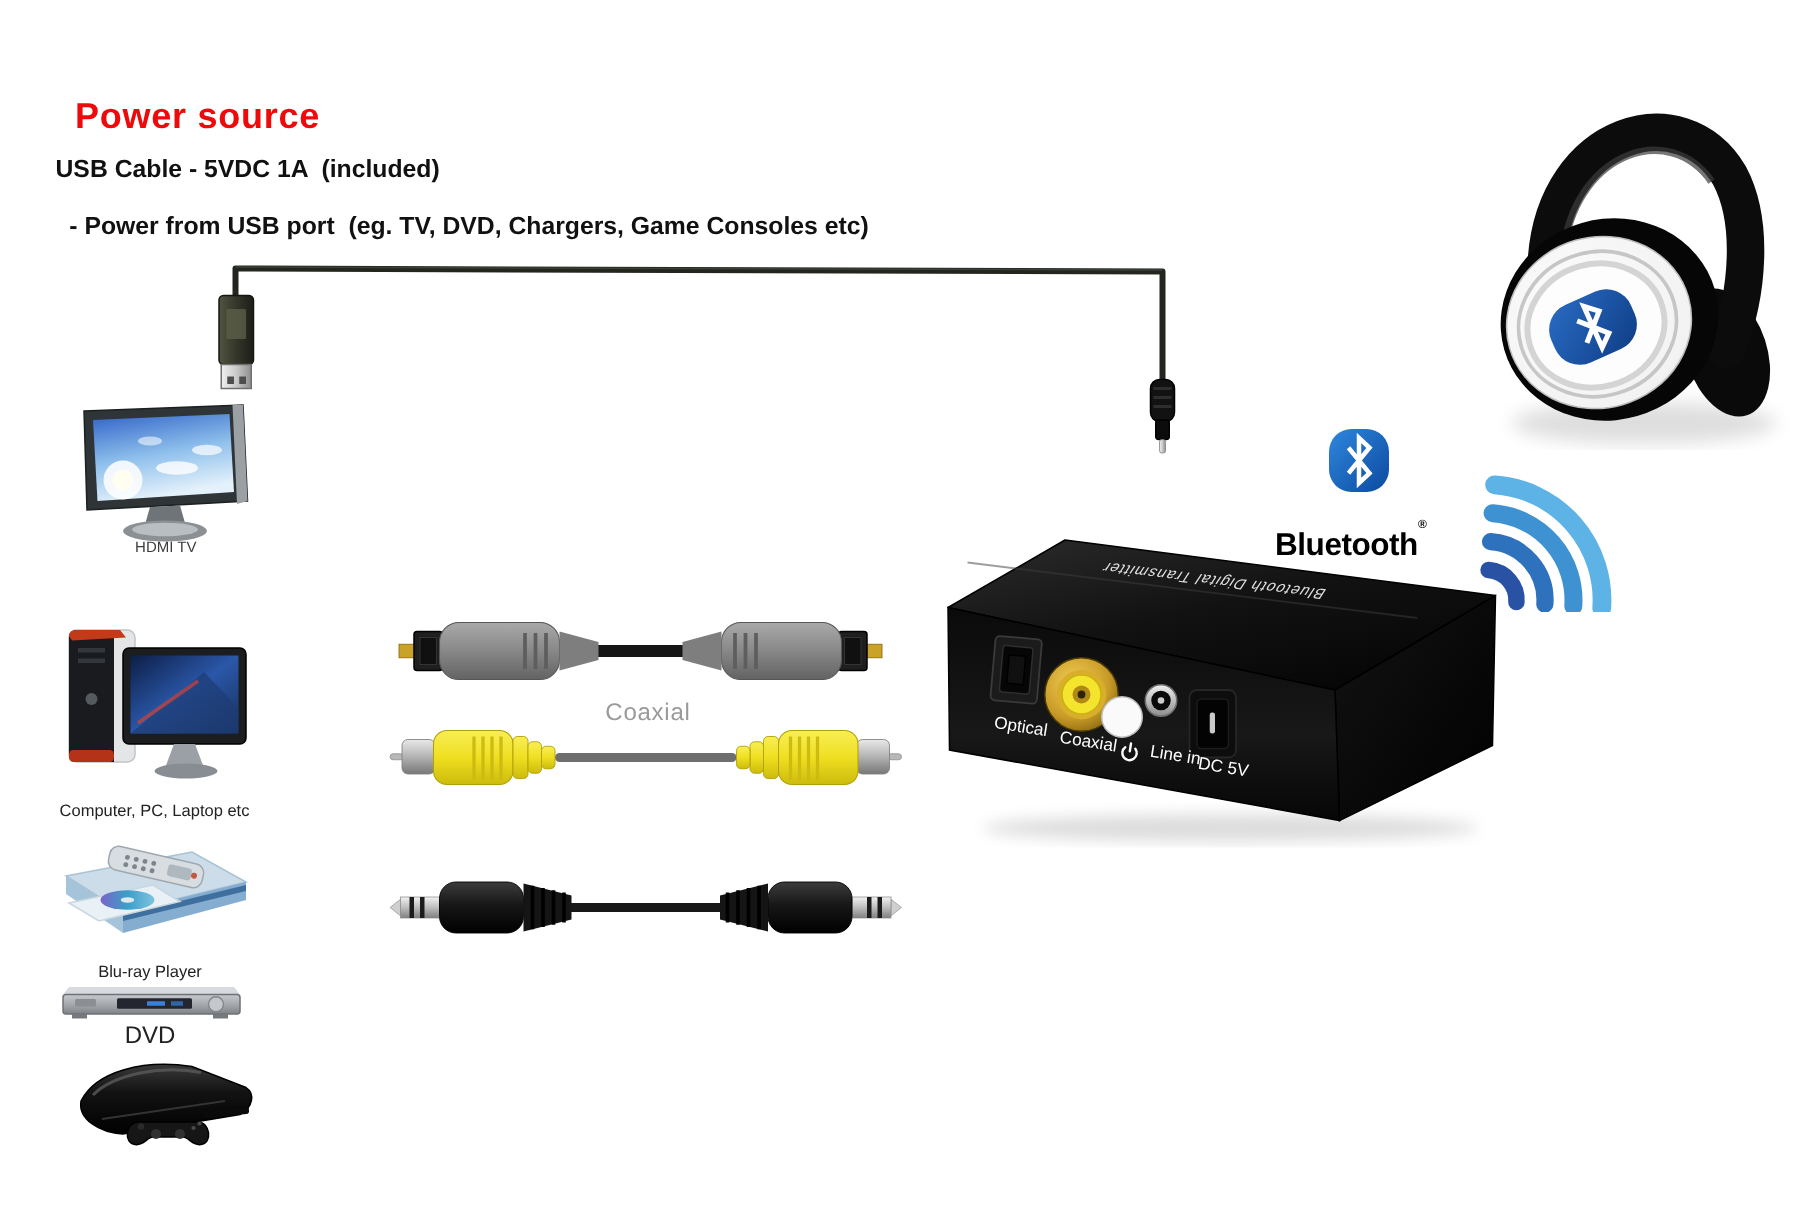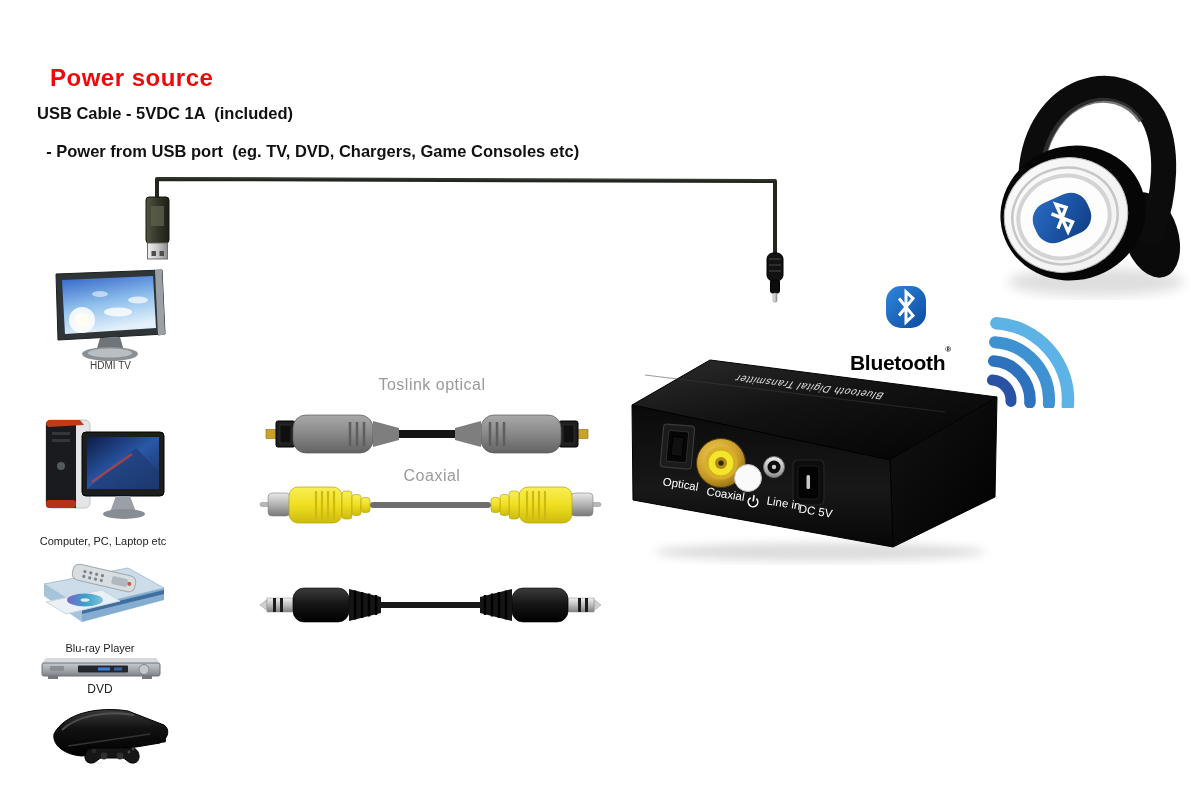--- a/index.html
+++ b/index.html
@@ -11,21 +11,21 @@
   .abs{position:absolute;}
   .title{
     left:50px;top:64px;font-size:24px;font-weight:bold;color:#ee0a0a;letter-spacing:.5px;
   }
   .subtitle{
     left:37px;top:104px;font-size:16.5px;color:#111;line-height:19px;white-space:pre;font-weight:bold;
   }
   .dev-label{color:#222;text-align:center;}
   .dev-label.small{font-size:10px;color:#3c3c3c;}
   .dev-label.bold{font-size:11px;font-weight:normal;margin-top:12px;}
-  .dev-label.plain{font-size:12px;text-align:center;}
+  .dev-label.plain{font-size:16px;text-align:center;}
   .cable-label{
     width:250px;text-align:center;font-size:16px;color:#9a9a9a;letter-spacing:.5px;
   }
   .bt-word{
     left:850px;top:345px;width:115px;text-align:left;color:#000;
     font-size:21px;font-weight:bold;letter-spacing:-0.3px;
   }
   .bt-word sup{font-size:8px;vertical-align:18px;}
   svg{display:block;}
 </style>
@@ -182,21 +182,20 @@
     <g transform="translate(74,56)">
       <path d="M -20,-6 C -28,-6 -30,8 -22,9 C -16,10 -14,4 -10,4 L 10,4 C 14,4 16,10 22,9 C 30,8 28,-6 20,-6 Z" fill="#161616" stroke="#000"></path>
       <circle cx="-8" cy="2" r="3.4" fill="#303030"></circle>
       <circle cx="8" cy="2" r="3.4" fill="#303030"></circle>
       <circle cx="17" cy="-2" r="1.4" fill="#4a4a4a"></circle>
         <circle cx="21" cy="-5" r="1.4" fill="#4a4a4a"></circle>
       <circle cx="-18" cy="-3" r="2.2" fill="#2a2a2a"></circle>
     </g>
   </svg>
 
-  <div class="abs cable-label" style="left:307px;top:376px">Toslink optical</div>
   <svg class="abs" style="left:262px;top:408px" width="330" height="50" viewBox="0 0 330 50">
     <defs>
       <linearGradient id="tosBody" x1="0" y1="0" x2="0" y2="1">
         <stop offset="0" stop-color="#a9a9a9"></stop>
           <stop offset=".45" stop-color="#8b8b8b"></stop>
           <stop offset="1" stop-color="#636363"></stop>
       </linearGradient>
     </defs>
     <rect x="130" y="22" width="72" height="8" rx="4" fill="#161616"></rect>
 

